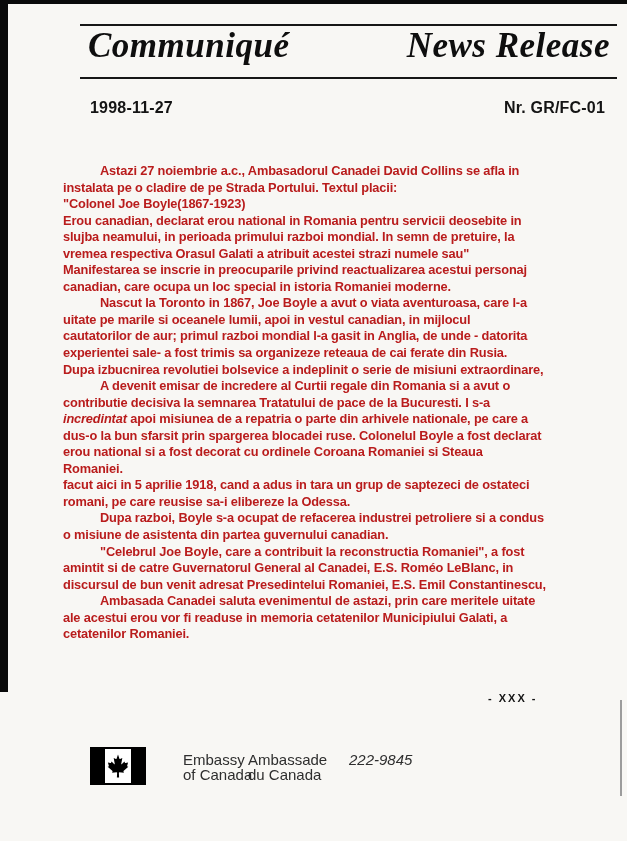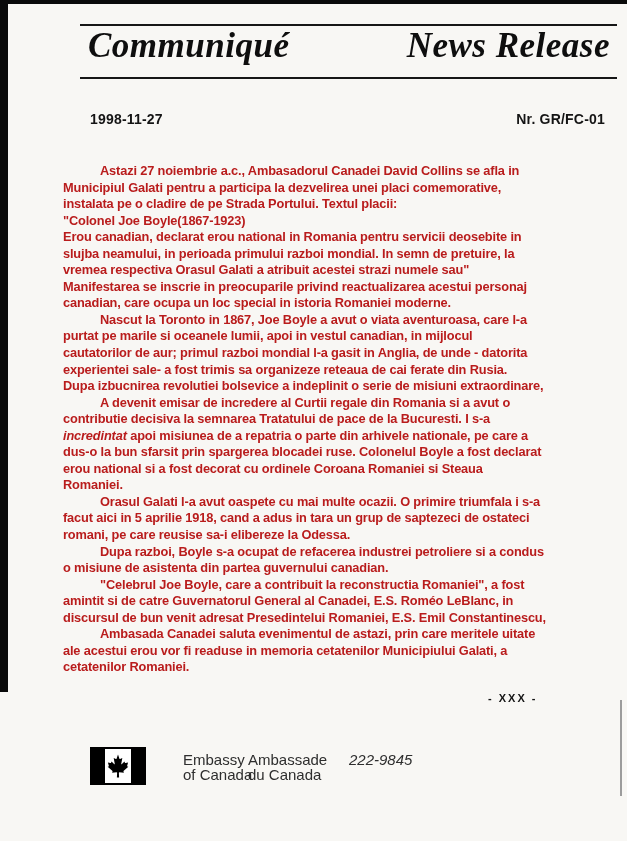--- a/index.html
+++ b/index.html
@@ -22,21 +22,21 @@
   .masthead{
     position:absolute;top:26px;
     font-family:"Liberation Serif", serif;
     font-style:italic;font-weight:bold;
     font-size:35px;letter-spacing:0.5px;
     color:#0e0e0e;white-space:nowrap;text-align:right;
   }
   .masthead-fr{left:88px;}
   .masthead-en{right:17px;}
   
-  .meta{position:absolute;top:111px;font-weight:bold;font-size:14px;letter-spacing:0.2px;white-space:nowrap;}
+  .meta{position:absolute;top:99px;font-weight:bold;font-size:16px;letter-spacing:0.2px;white-space:nowrap;}
   .meta-date{left:90px;}
   .meta-ref{right:22px;}
   
   .body-block{position:absolute;left:63px;top:163px;width:556px;}
   .line{
     white-space:nowrap;
     font-weight:bold;
     font-size:12.8px;
     line-height:16.55px;
     letter-spacing:-0.15px;
@@ -79,40 +79,38 @@
   <div class="rule rule-top"></div>
   <div class="masthead masthead-fr">Communiqué</div>
   <div class="masthead masthead-en">News Release</div>
   <div class="rule rule-bottom"></div>
 
   <div class="meta meta-date">1998-11-27</div>
   <div class="meta meta-ref">Nr.  GR/FC-01</div>
 
   <div class="body-block">
       <div class="line indent">Astazi 27 noiembrie a.c., Ambasadorul Canadei David Collins se afla in</div>
-      <div class="line">Municipiul Galati pentru a participa la dezvelirea unei placi comemorative,</div>
       <div class="line">instalata pe o cladire de pe Strada Portului. Textul placii:</div>
       <div class="line">"Colonel Joe Boyle(1867-1923)</div>
       <div class="line">Erou canadian, declarat erou national in Romania pentru servicii deosebite in</div>
       <div class="line">slujba neamului, in perioada primului razboi mondial. In semn de pretuire, la</div>
       <div class="line">vremea respectiva Orasul Galati a atribuit acestei strazi numele sau"</div>
       <div class="line">Manifestarea se inscrie in preocuparile privind reactualizarea acestui personaj</div>
       <div class="line">canadian, care ocupa un loc special in istoria Romaniei moderne.</div>
       <div class="line indent">Nascut la Toronto in 1867, Joe Boyle a avut o viata aventuroasa, care l-a</div>
-      <div class="line">purtat pe marile si oceanele lumii, apoi in vestul canadian, in mijlocul</div>
+      <div class="line">uitate pe marile si oceanele lumii, apoi in vestul canadian, in mijlocul</div>
       <div class="line">cautatorilor de aur; primul razboi mondial l-a gasit in Anglia, de unde - datorita</div>
       <div class="line">experientei sale- a fost trimis sa organizeze reteaua de cai ferate din Rusia.</div>
       <div class="line">Dupa izbucnirea revolutiei bolsevice a indeplinit o serie de misiuni extraordinare,</div>
       <div class="line indent">A devenit emisar de incredere al Curtii regale din Romania si a avut o</div>
       <div class="line">contributie decisiva la semnarea Tratatului de pace de la Bucuresti. I s-a</div>
       <div class="line"><span class="it">incredintat</span> apoi misiunea de a repatria o parte din arhivele nationale, pe care a</div>
       <div class="line">dus-o la bun sfarsit prin spargerea blocadei ruse. Colonelul Boyle a fost declarat</div>
       <div class="line">erou national si a fost decorat cu ordinele Coroana Romaniei si Steaua</div>
       <div class="line">Romaniei.</div>
-      <div class="line indent">Orasul Galati l-a avut oaspete cu mai multe ocazii. O primire triumfala i s-a</div>
       <div class="line">facut aici in 5 aprilie 1918, cand a adus in tara un grup de saptezeci de ostateci</div>
       <div class="line">romani, pe care reusise sa-i elibereze la Odessa.</div>
       <div class="line indent">Dupa razboi, Boyle s-a ocupat de refacerea industrei petroliere si a condus</div>
       <div class="line">o misiune de asistenta din partea guvernului canadian.</div>
       <div class="line indent">"Celebrul Joe Boyle, care a contribuit la reconstructia Romaniei", a fost</div>
       <div class="line">amintit si de catre Guvernatorul General al Canadei, E.S.  Roméo LeBlanc, in</div>
       <div class="line">discursul de bun venit adresat Presedintelui Romaniei, E.S. Emil Constantinescu,</div>
       <div class="line indent">Ambasada Canadei saluta evenimentul de astazi, prin care meritele uitate</div>
       <div class="line">ale acestui erou vor fi readuse in memoria cetatenilor Municipiului Galati, a</div>
       <div class="line">cetatenilor Romaniei.</div>

